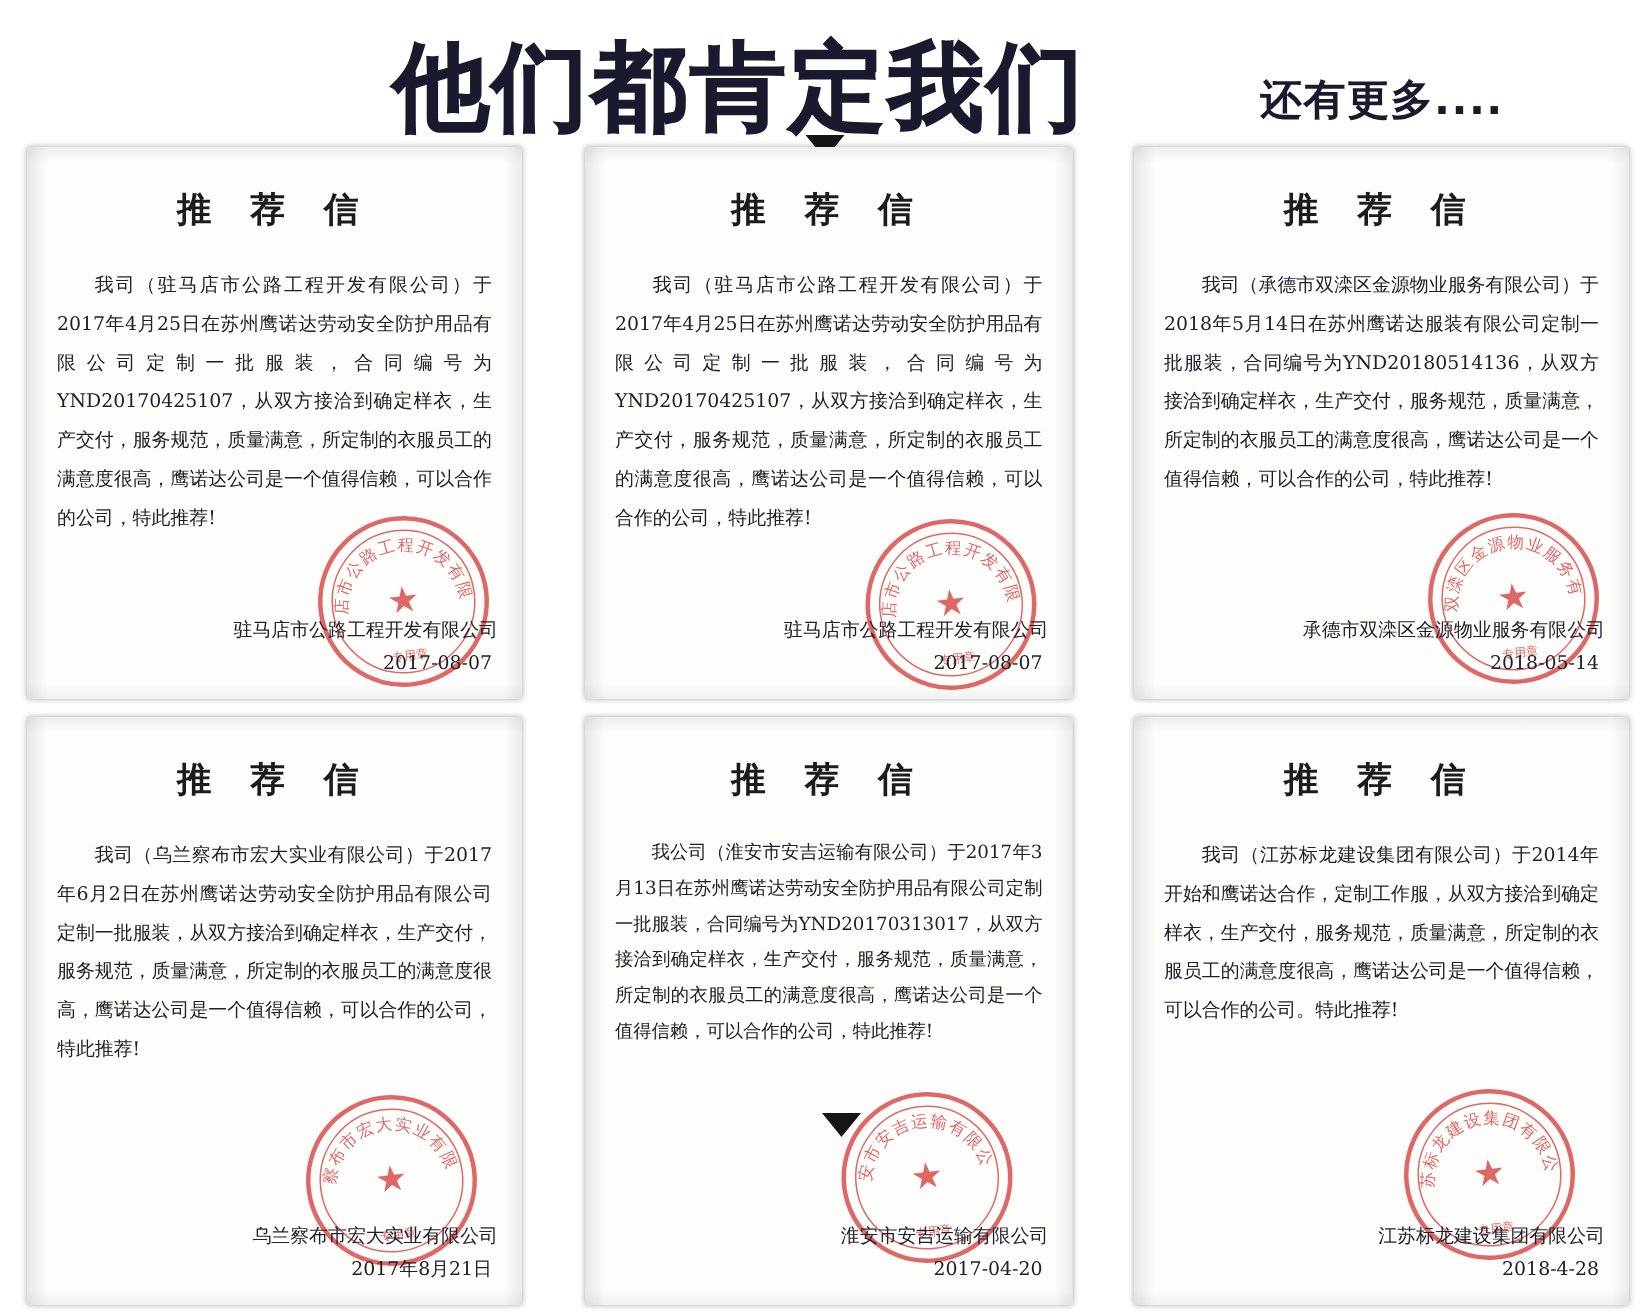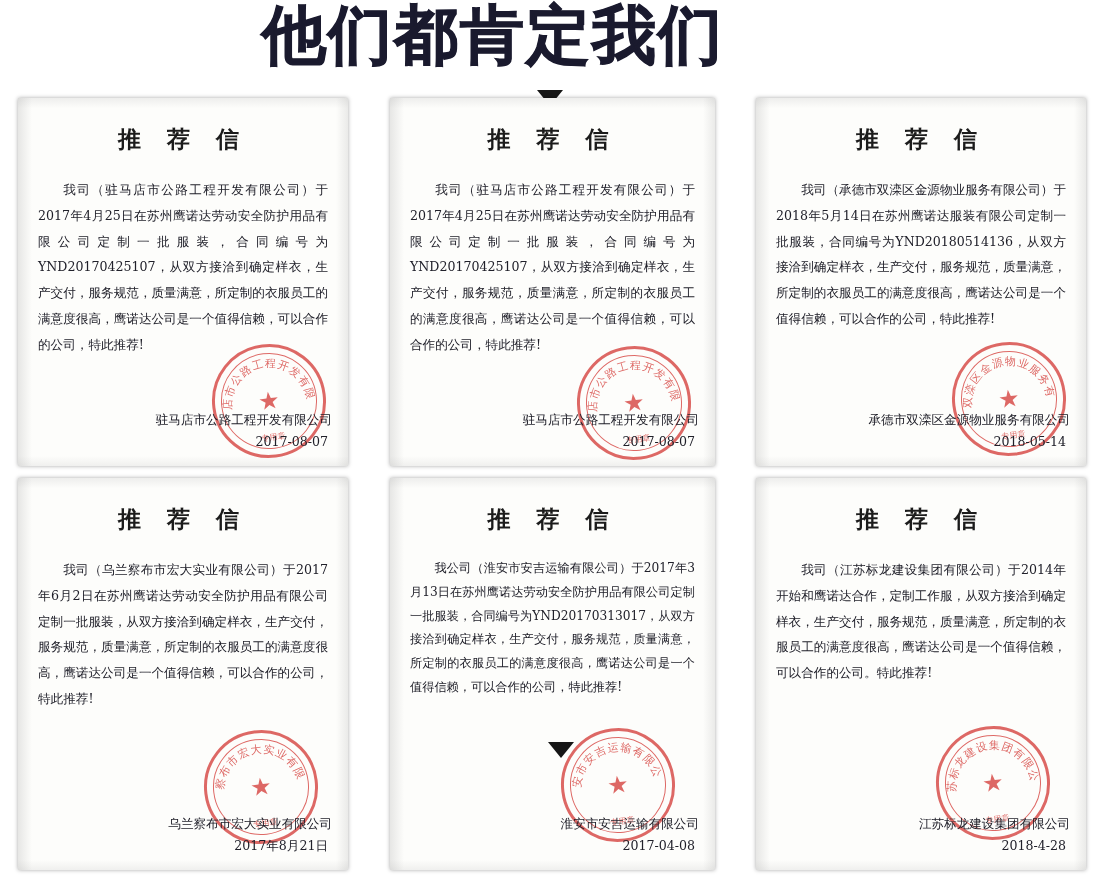--- a/index.html
+++ b/index.html
@@ -19,21 +19,21 @@
   .header {
     position: absolute;
     left: 0;
     top: 0;
     width: 1100px;
     height: 96px;
   }
   .headline {
     position: absolute;
     left: 262px;
-    top: 0;
+    top: 24px;
     font-family: "DejaVu Sans", sans-serif;
     font-weight: 900;
     font-size: 64px;
     line-height: 70px;
     letter-spacing: 2px;
     color: #1a1a2e;
     -webkit-text-stroke: 1px #1a1a2e;
     white-space: nowrap;
   }
   .headline-sub {
@@ -187,20 +187,21 @@
   .seal.s3 { right: 20px; bottom: 10px; }
   .seal.s4 { right: 30px; bottom: 26px; }
   .seal.s5 { right: 40px; bottom: 28px; }
   .seal.s6 { right: 36px; bottom: 30px; }
 </style>
 </head>
 <body>
 
 <div class="header">
   <div class="headline">他们都肯定我们</div>
+  <div class="headline-sub">还有更多....</div>
 </div>
 
 <div class="marker m1"></div>
 
 <div class="grid">
 
   <div class="letter r1 c1">
     <div class="letter-title">推 荐 信</div>
     <div class="letter-body">我司（驻马店市公路工程开发有限公司）于2017年4月25日在苏州鹰诺达劳动安全防护用品有限公司定制一批服装，合同编号为YND20170425107，从双方接洽到确定样衣，生产交付，服务规范，质量满意，所定制的衣服员工的满意度很高，鹰诺达公司是一个值得信赖，可以合作的公司，特此推荐!</div>
     <div class="seal s1">
@@ -289,21 +290,21 @@
         <defs>
             <path id="a5" d="M 16,58 A 38,38 0 0 1 92,58"></path>
           </defs>
         <text><textPath href="#a5" startOffset="50%" text-anchor="middle">淮安市安吉运输有限公司</textPath></text>
       </svg>
       <div class="star">★</div>
       <div class="bottom-text">专用章</div>
     </div>
     <div class="signature">
       <div>淮安市安吉运输有限公司</div>
-      <div class="date">2017-04-08</div>
+      <div class="date">2017-04-20</div>
     </div>
   </div>
 
   <div class="letter r2 d3">
     <div class="letter-title">推 荐 信</div>
     <div class="letter-body">我司（江苏标龙建设集团有限公司）于2014年开始和鹰诺达合作，定制工作服，从双方接洽到确定样衣，生产交付，服务规范，质量满意，所定制的衣服员工的满意度很高，鹰诺达公司是一个值得信赖，可以合作的公司。特此推荐!</div>
     <div class="seal s6">
       <div class="ring"></div>
       <svg class="arc" viewBox="0 0 108 108">
         <defs>

